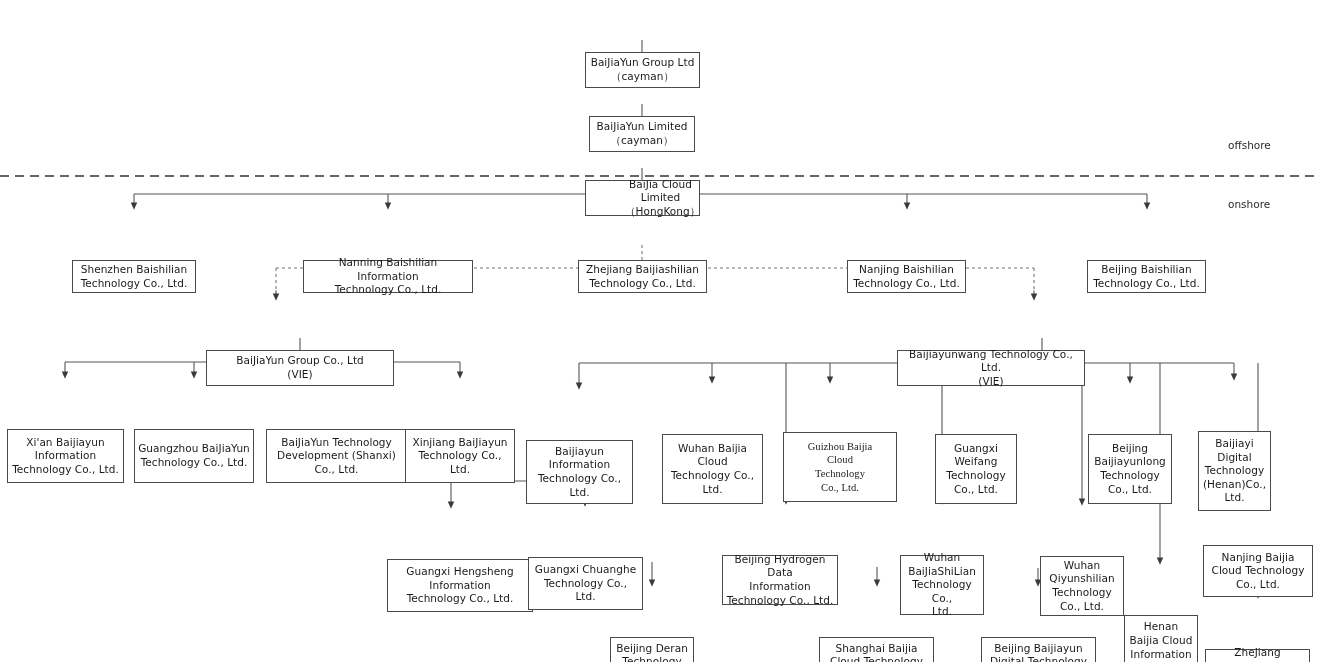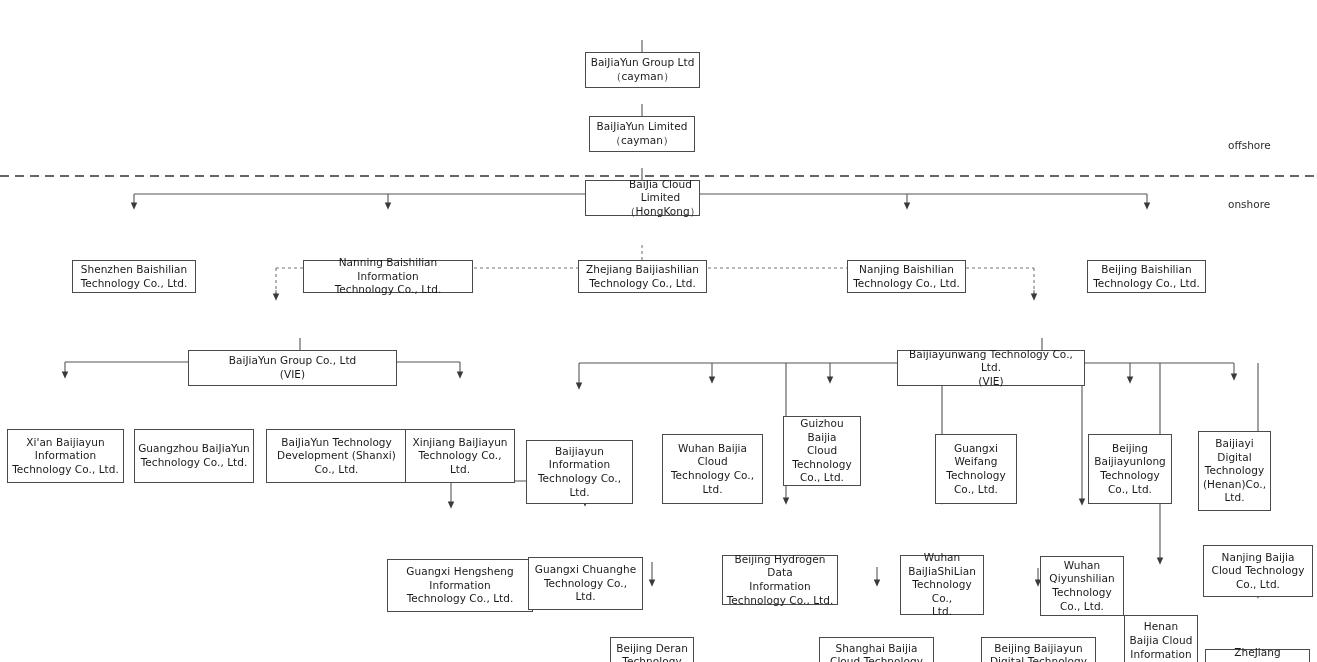--- a/index.html
+++ b/index.html
@@ -144,21 +144,21 @@
 Technology Co., Ltd.</span>
       </div>
       <div class="node" style="left: 847px; top: 212px; width: 119px; height: 33px;">
         <span>Nanjing Baishilian
 Technology Co., Ltd.</span>
       </div>
       <div class="node" style="left: 1087px; top: 212px; width: 119px; height: 33px;">
         <span>Beijing Baishilian
 Technology Co., Ltd.</span>
       </div>
-      <div class="node" style="left: 188px; top: 302px; width: 209px; height: 36px; text-align: center;">
+      <div class="node" style="left: 206px; top: 302px; width: 188px; height: 36px; text-align: center;">
         <span>BaiJiaYun Group Co., Ltd
 (VIE)</span>
       </div>
       <div class="node" style="left: 897px; top: 302px; width: 188px; height: 36px;">
         <span>Baijiayunwang Technology Co., Ltd.
 (VIE)</span>
       </div>
       <div class="node" style="left: 7px; top: 381px; width: 117px; height: 54px;">
         <span>Xi'an Baijiayun
 Information
@@ -183,21 +183,21 @@
 Information
 Technology Co.,
 Ltd.</span>
       </div>
       <div class="node" style="left: 662px; top: 386px; width: 101px; height: 70px;">
         <span>Wuhan Baijia
 Cloud
 Technology Co.,
 Ltd.</span>
       </div>
-      <div class="node" style="left: 783px; top: 368px; width: 78px; height: 70px;">
+      <div class="node" style="left: 783px; top: 384px; width: 114px; height: 70px; font-family: Liberation Serif, serif;">
         <span>Guizhou Baijia
 Cloud
 Technology
 Co., Ltd.</span>
       </div>
       <div class="node" style="left: 935px; top: 386px; width: 82px; height: 70px;">
         <span>Guangxi
 Weifang
 Technology
 Co., Ltd.</span>

